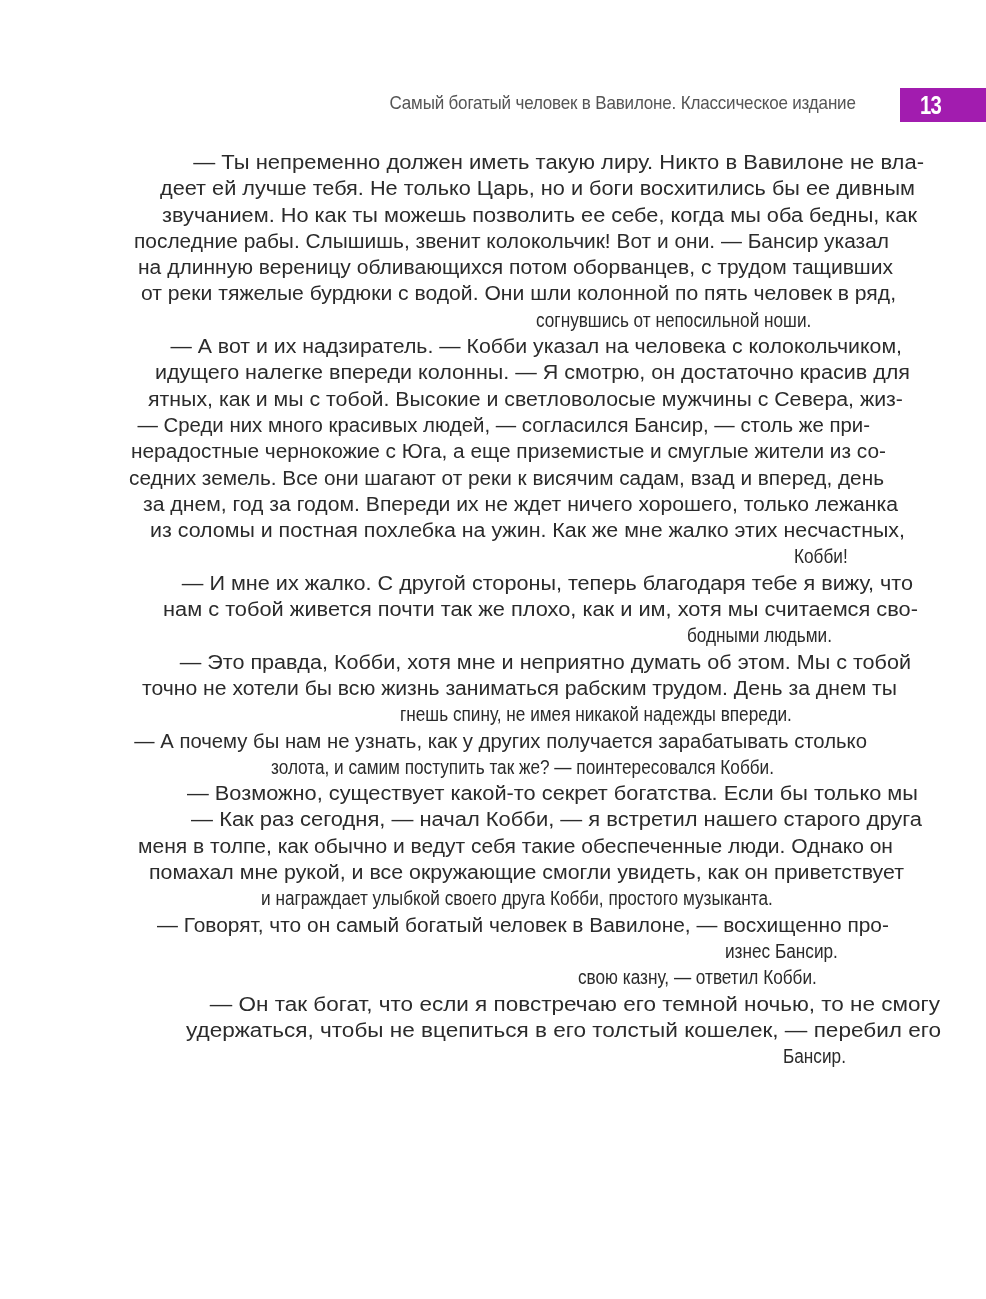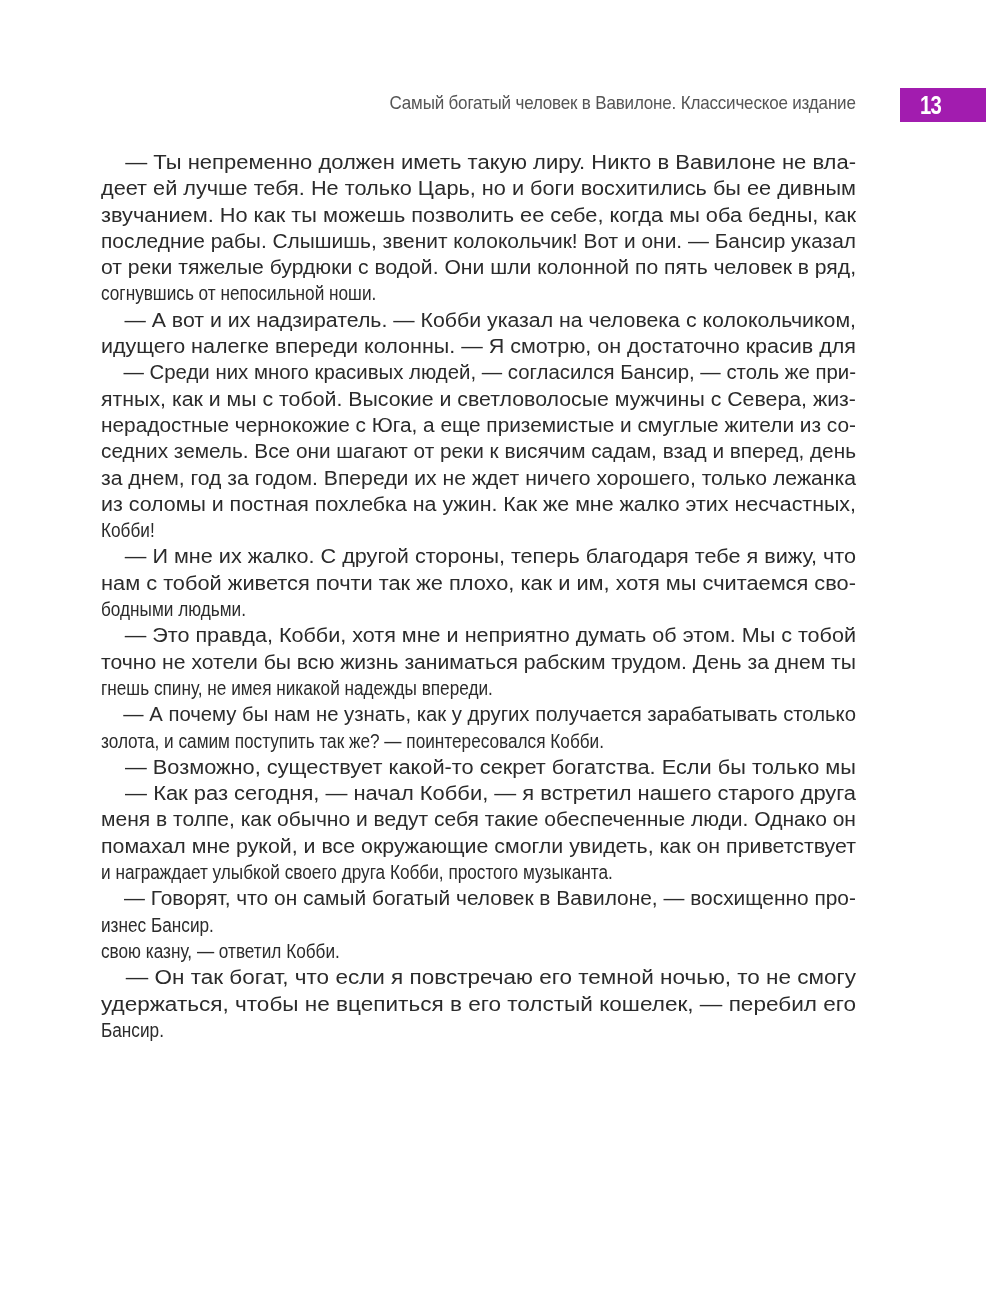--- a/index.html
+++ b/index.html
@@ -51,20 +51,21 @@
     top: 149px;
     left: 101px;
     width: 755px;
   }
   .line {
     height: 26.3px;
     line-height: 26.3px;
     font-size: 20px;
     white-space: nowrap;
     overflow: visible;
+    text-align: right;
   }
   .line-inner {
     display: inline-block;
     transform-origin: left center;
     white-space: nowrap;
   }
   .indent .line-inner { padding-left: 22px; }
 </style>
 </head>
 <body>
@@ -72,26 +73,27 @@
 <div class="running-header">Самый богатый человек в Вавилоне. Классическое издание</div>
 <div class="page-tab">
   <span class="page-number">13</span>
 </div>
 
 <div class="text-block" id="text-block">
     <div class="line indent"><span class="line-inner" style="transform: scaleX(1.0997);">— Ты непременно должен иметь такую лиру. Никто в Вавилоне не вла-</span></div>
     <div class="line"><span class="line-inner" style="transform: scaleX(1.0853);">деет ей лучше тебя. Не только Царь, но и боги восхитились бы ее дивным</span></div>
     <div class="line"><span class="line-inner" style="transform: scaleX(1.0883);">звучанием. Но как ты можешь позволить ее себе, когда мы оба бедны, как</span></div>
     <div class="line"><span class="line-inner" style="transform: scaleX(1.0454);">последние рабы. Слышишь, звенит колокольчик! Вот и они. — Бансир указал</span></div>
+    <div class="line"><span class="line-inner" style="transform: scaleX(1.052);">на длинную вереницу обливающихся потом оборванцев, с трудом тащивших</span></div>
     <div class="line"><span class="line-inner" style="transform: scaleX(1.0566);">от реки тяжелые бурдюки с водой. Они шли колонной по пять человек в ряд,</span></div>
     <div class="line"><span class="line-inner" style="transform: scaleX(0.86);">согнувшись от непосильной ноши.</span></div>
     <div class="line indent"><span class="line-inner" style="transform: scaleX(1.0656);">— А вот и их надзиратель. — Кобби указал на человека с колокольчиком,</span></div>
     <div class="line"><span class="line-inner" style="transform: scaleX(1.0763);">идущего налегке впереди колонны. — Я смотрю, он достаточно красив для</span></div>
+    <div class="line"><span class="line-inner" style="transform: scaleX(1.0656);">ятных, как и мы с тобой. Высокие и светловолосые мужчины с Севера, жиз-</span></div>
     <div class="line indent"><span class="line-inner" style="transform: scaleX(1.0194);">— Среди них много красивых людей, — согласился Бансир, — столь же при-</span></div>
-    <div class="line"><span class="line-inner" style="transform: scaleX(1.0656);">ятных, как и мы с тобой. Высокие и светловолосые мужчины с Севера, жиз-</span></div>
     <div class="line"><span class="line-inner" style="transform: scaleX(1.0416);">нерадостные чернокожие с Юга, а еще приземистые и смуглые жители из со-</span></div>
     <div class="line"><span class="line-inner" style="transform: scaleX(1.0388);">седних земель. Все они шагают от реки к висячим садам, взад и вперед, день</span></div>
     <div class="line"><span class="line-inner" style="transform: scaleX(1.0589);">за днем, год за годом. Впереди их не ждет ничего хорошего, только лежанка</span></div>
     <div class="line"><span class="line-inner" style="transform: scaleX(1.0695);">из соломы и постная похлебка на ужин. Как же мне жалко этих несчастных,</span></div>
     <div class="line"><span class="line-inner" style="transform: scaleX(0.86);">Кобби!</span></div>
     <div class="line indent"><span class="line-inner" style="transform: scaleX(1.0811);">— И мне их жалко. С другой стороны, теперь благодаря тебе я вижу, что</span></div>
     <div class="line"><span class="line-inner" style="transform: scaleX(1.0895);">нам с тобой живется почти так же плохо, как и им, хотя мы считаемся сво-</span></div>
     <div class="line"><span class="line-inner" style="transform: scaleX(0.86);">бодными людьми.</span></div>
     <div class="line indent"><span class="line-inner" style="transform: scaleX(1.0787);">— Это правда, Кобби, хотя мне и неприятно думать об этом. Мы с тобой</span></div>
     <div class="line"><span class="line-inner" style="transform: scaleX(1.0578);">точно не хотели бы всю жизнь заниматься рабским трудом. День за днем ты</span></div>

